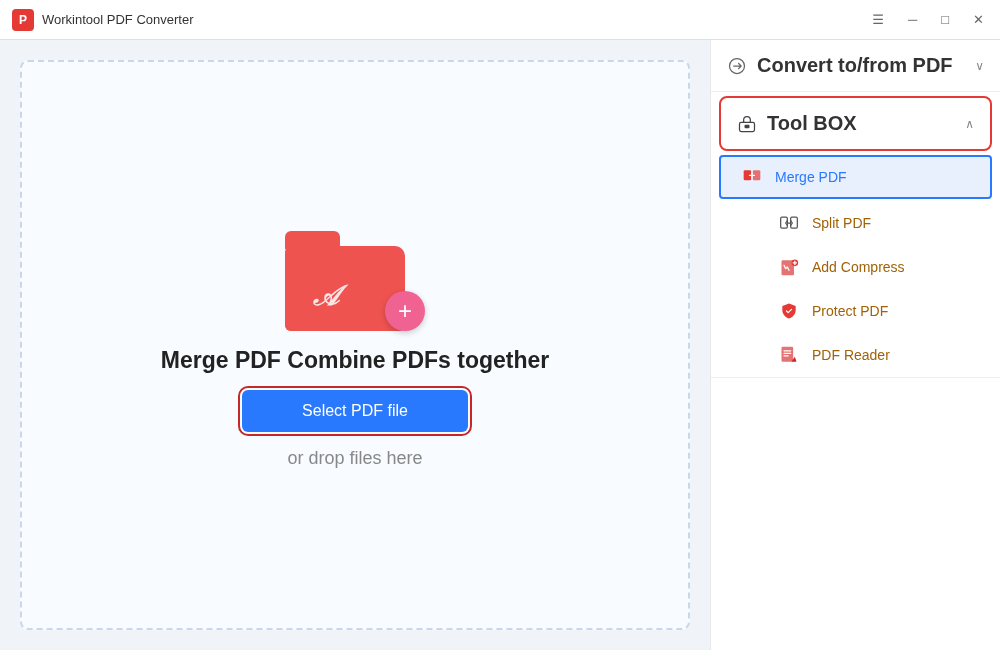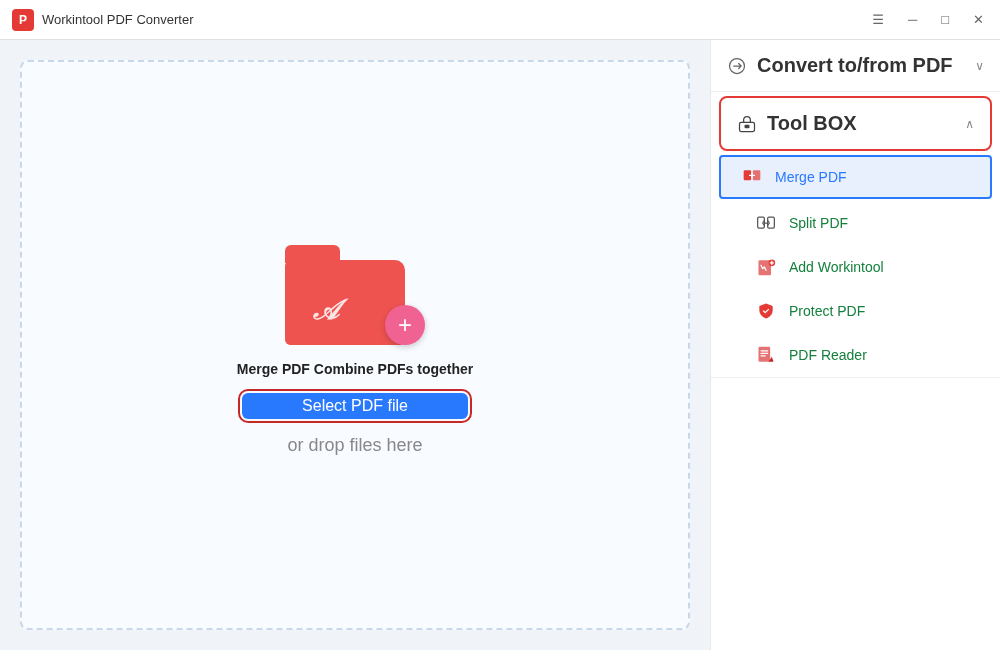--- a/index.html
+++ b/index.html
@@ -160,31 +160,31 @@
       display: flex;
       align-items: center;
       justify-content: center;
       color: white;
       font-size: 24px;
       font-weight: 300;
       box-shadow: 0 2px 6px rgba(0,0,0,0.2);
     }
 
     .merge-title {
-      font-size: 14px;
+      font-size: 23px;
       font-weight: 700;
       color: #222;
     }
 
     .select-btn {
       background: #2979ff;
       color: white;
       border: none;
       border-radius: 6px;
-      padding: 4px 60px;
+      padding: 12px 60px;
       font-size: 16px;
       cursor: pointer;
       position: relative;
     }
     .select-btn::after {
       content: '';
       position: absolute;
       inset: -4px;
       border-radius: 10px;
       border: 2.5px solid #c62828;
@@ -248,21 +248,22 @@
       margin: 4px 8px;
     }
 
     .sidebar-item {
       display: flex;
       align-items: center;
       gap: 12px;
       padding: 11px 20px 11px 44px;
       cursor: pointer;
       font-size: 14px;
-      color: #15803d;
+      color: #a16207;
+      margin-left: 23px;
     }
     .sidebar-item.active {
       color: #2979ff;
       background: #e8f0fe;
       border: 2px solid #2979ff;
       border-radius: 4px;
       margin: 2px 8px;
       padding: 9px 12px 9px 20px;
     }
 
@@ -383,21 +384,21 @@
 
       <div class="sidebar-item">
         <div class="item-icon">
           <svg class="icon-svg" viewBox="0 0 24 24" fill="none">
             <rect x="3" y="4" width="15" height="18" rx="1.5" fill="#e57373"></rect>
             <path d="M6 10l2 4 2-2 2 4" stroke="white" stroke-width="1.5" stroke-linecap="round" stroke-linejoin="round"></path>
             <circle cx="19" cy="7" r="4" fill="#e53935"></circle>
             <path d="M17 7h4M19 5v4" stroke="white" stroke-width="1.5" stroke-linecap="round"></path>
           </svg>
         </div>
-        <span>Add Workintool</span>
+        <span>Add Compress</span>
       </div>
 
 
       <div class="sidebar-item">
         <div class="item-icon">
           <svg class="icon-svg" viewBox="0 0 24 24" fill="none">
             <path d="M12 3L4 6v5c0 4.5 3.5 8.5 8 10 4.5-1.5 8-5.5 8-10V6L12 3z" fill="#e53935"></path>
             <path d="M9 12l2 2 4-4" stroke="white" stroke-width="1.5" stroke-linecap="round" stroke-linejoin="round"></path>
           </svg>
         </div>

